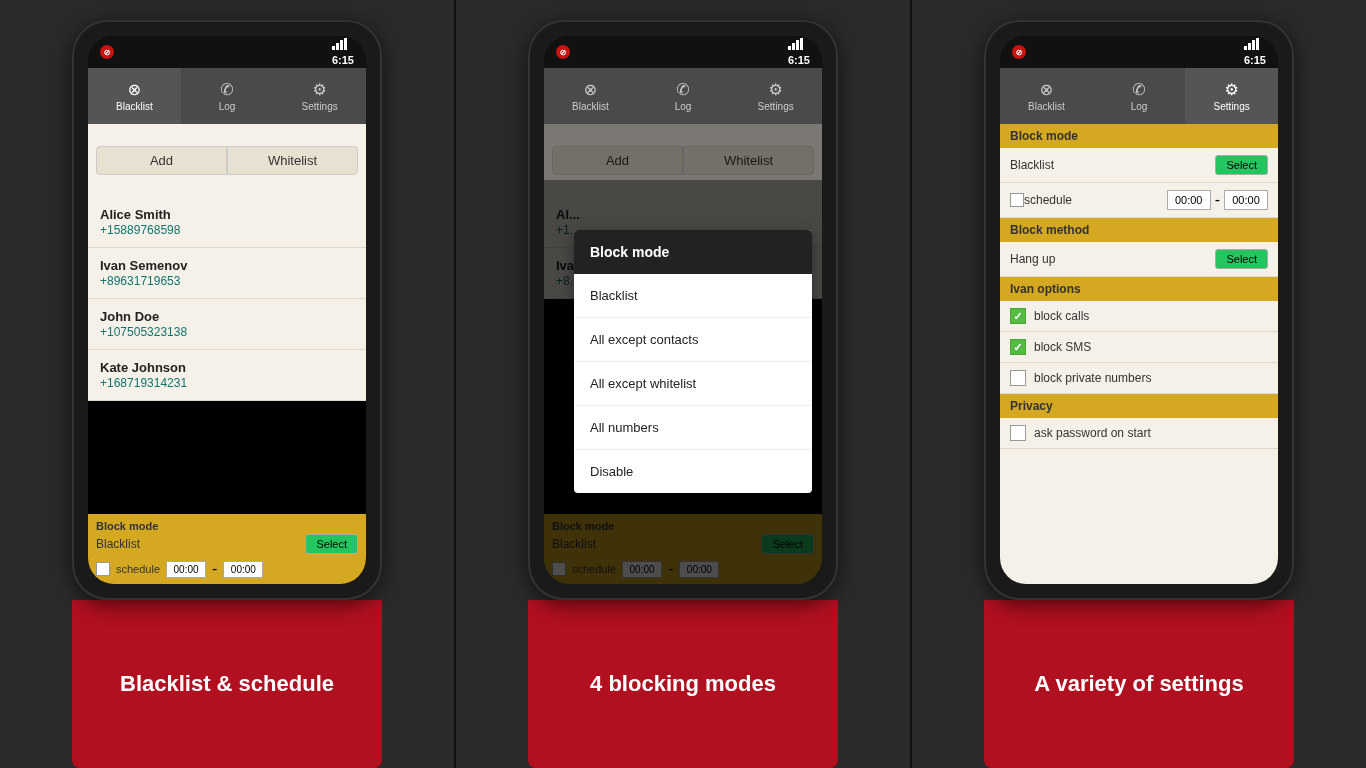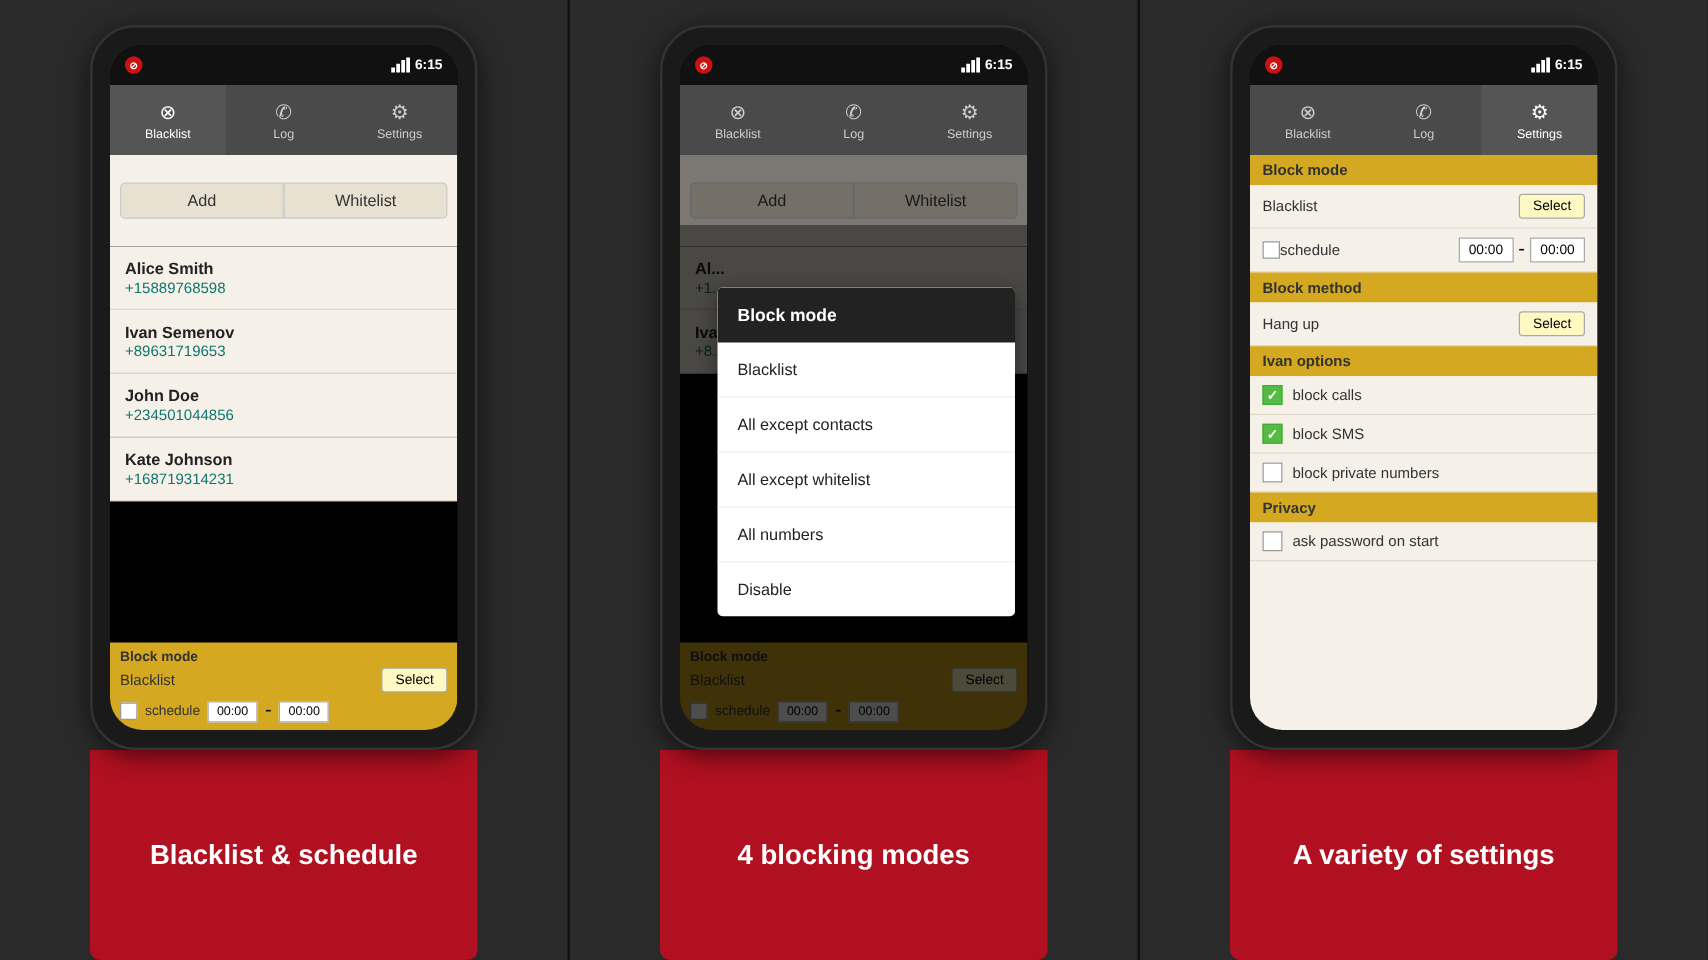--- a/index.html
+++ b/index.html
@@ -81,20 +81,21 @@
       font-weight: bold;
     }
 
     .phone-top-right {
       display: flex;
       align-items: flex-start;
       gap: 4px;
       color: white;
       font-size: 11px;
       font-weight: bold;
+      flex-direction: column;
     }
 
     .signal-bars {
       display: flex;
       align-items: flex-end;
       gap: 1px;
       height: 12px;
     }
 
     .signal-bar {
@@ -213,21 +214,21 @@
       align-items: center;
       margin-top: 2px;
     }
 
     .block-mode-value {
       font-size: 12px;
       color: #333;
     }
 
     .select-btn {
-      background: #fef9c3;
+      background: #22c55e;
       border: 1px solid #aaa;
       padding: 3px 10px;
       font-size: 11px;
       border-radius: 3px;
       cursor: pointer;
     }
 
     .schedule-row {
       display: flex;
       align-items: center;
@@ -443,21 +444,21 @@
             <div class="contact-item">
               <div class="contact-name">Alice Smith</div>
               <div class="contact-number">+15889768598</div>
             </div>
             <div class="contact-item">
               <div class="contact-name">Ivan Semenov</div>
               <div class="contact-number">+89631719653</div>
             </div>
             <div class="contact-item">
               <div class="contact-name">John Doe</div>
-              <div class="contact-number">+234501044856</div>
+              <div class="contact-number">+107505323138</div>
             </div>
             <div class="contact-item">
               <div class="contact-name">Kate Johnson</div>
               <div class="contact-number">+168719314231</div>
             </div>
           </div>
 
           <div class="bottom-bar">
             <div class="block-mode-label">Block mode</div>
             <div class="block-mode-row">

